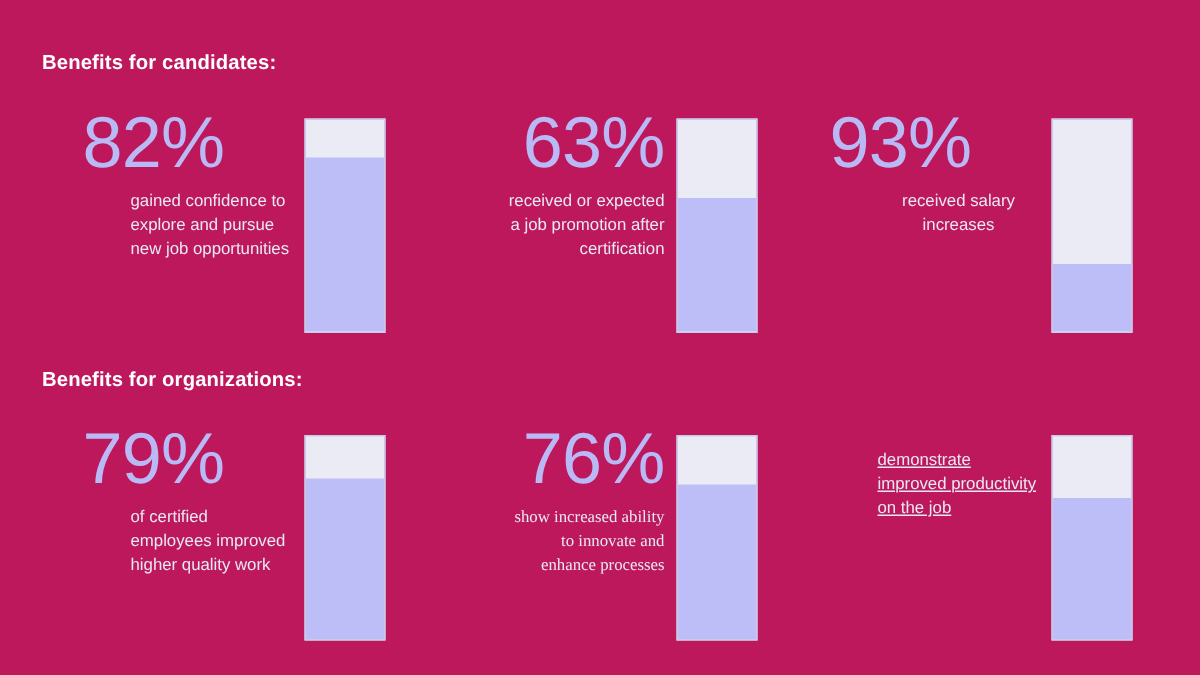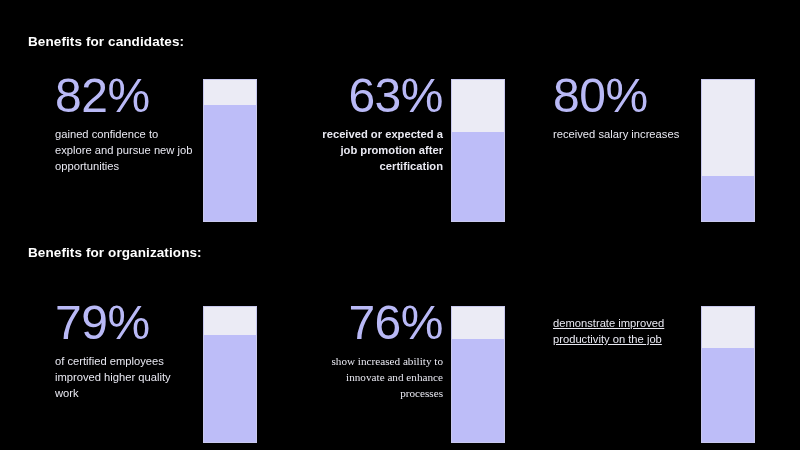--- a/index.html
+++ b/index.html
@@ -38,21 +38,21 @@
   .section-heading.row1 { top: 34px; }
   .section-heading.row2 { top: 245px; }
 
   
   .stat-row {
     position: absolute;
     left: 0;
     width: 800px;
   }
   .stat-row.row1 { top: 79px; height: 143px; }
-  .stat-row.row2 { top: 306px; height: 137px; }
+  .stat-row.row2 { top: 290px; height: 137px; }
 
   .stat-card {
     position: absolute;
     top: 0;
     height: 100%;
   }
   .stat-card.col1 { left: 55px;  width: 205px; }
   .stat-card.col2 { left: 303px; width: 205px; text-align: right; }
   .stat-card.col3 { left: 553px; width: 205px; }
 
@@ -73,20 +73,21 @@
     margin-top: -4px;
   }
 
   .stat-desc {
     display: block;
     margin-top: 9px;
     font-size: 11.2px;
     line-height: 16px;
     color: #e9e9f2;
     font-weight: 400;
+    margin-left: 32px;
   }
 
   
   .bar-track {
     position: absolute;
     top: 0;
     left: 148px;
     width: 54px;
     height: 100%;
     background: #ebebf5;
@@ -98,50 +99,50 @@
     position: absolute;
     left: 0;
     bottom: 0;
     width: 100%;
     background: #bdbdf8;
   }
 </style>
 </head>
 <body style="background: rgb(18, 3, 83);">
 
-<div class="slide" style="background: #000000;">
+<div class="slide" style="background: #be185d;">
 
   <div class="section-heading row1" style="color: rgb(255, 255, 255);">Benefits for candidates:</div>
 
   <div class="stat-row row1">
 
     <div class="stat-card col1">
       <div class="stat-text">
         <span class="stat-value" style="color: rgb(185, 185, 246);">82%</span>
         <span class="stat-desc" style="color: rgb(233, 233, 242);">gained confidence to explore and pursue new job opportunities</span>
       </div>
       <div class="bar-track" style="background: rgb(235, 235, 245);">
         <div class="bar-fill" style="height: 82%; background: rgb(189, 189, 248);"></div>
       </div>
     </div>
 
     <div class="stat-card col2">
       <div class="stat-text">
         <span class="stat-value" style="color: rgb(185, 185, 246);">63%</span>
-        <span class="stat-desc" style="color: rgb(233, 233, 242); font-weight: bold;">received or expected a job promotion after certification</span>
+        <span class="stat-desc" style="color: rgb(233, 233, 242);">received or expected a job promotion after certification</span>
       </div>
       <div class="bar-track" style="background: rgb(235, 235, 245);">
         <div class="bar-fill" style="height: 63%; background: rgb(189, 189, 248);"></div>
       </div>
     </div>
 
     <div class="stat-card col3">
       <div class="stat-text">
-        <span class="stat-value" style="color: rgb(185, 185, 246);">80%</span>
-        <span class="stat-desc" style="color: rgb(233, 233, 242);">received salary increases</span>
+        <span class="stat-value" style="color: rgb(185, 185, 246);">93%</span>
+        <span class="stat-desc" style="color: rgb(233, 233, 242); text-align: center;">received salary increases</span>
       </div>
       <div class="bar-track" style="background: rgb(235, 235, 245);">
         <div class="bar-fill" style="height: 32%; background: rgb(189, 189, 248);"></div>
       </div>
     </div>
 
   </div>
 
   <div class="section-heading row2" style="color: rgb(255, 255, 255);">Benefits for organizations:</div>
 

